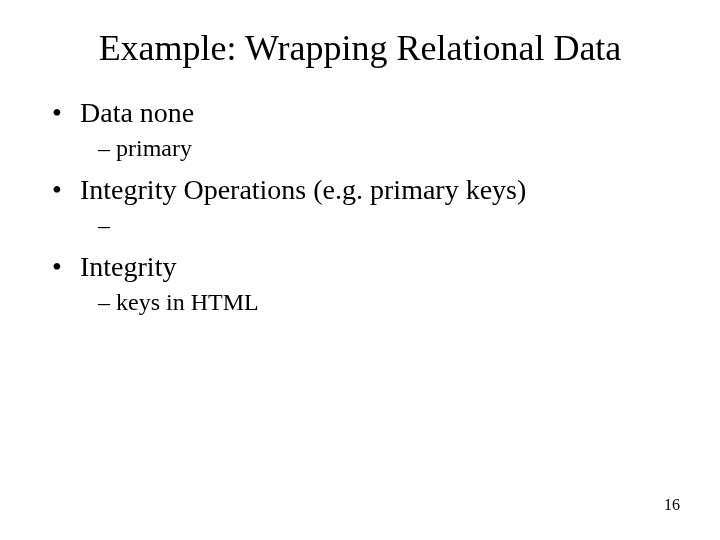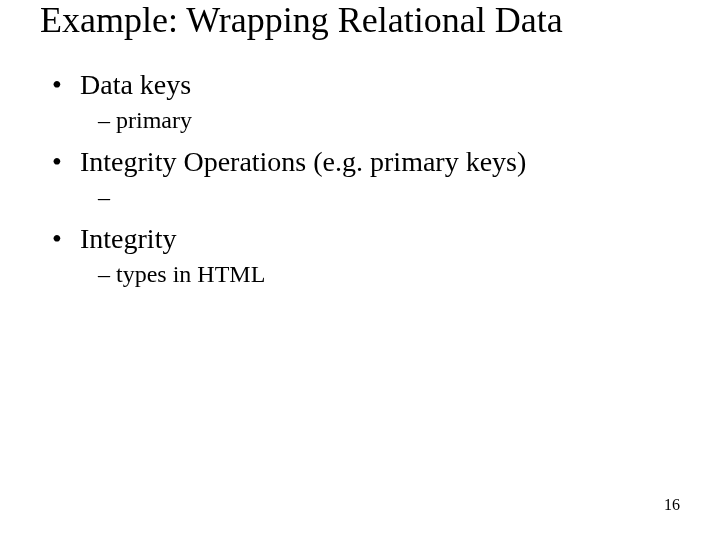--- a/index.html
+++ b/index.html
@@ -12,23 +12,24 @@
     color: #000;
     position: relative;
   }
   .slide {
     width: 720px;
     height: 540px;
     position: relative;
     box-sizing: border-box;
   }
   .title {
-    text-align: left;
+    text-align: center;
     font-size: 36px;
     line-height: 1.15;
+    padding-top: 28px;
     padding-left: 40px;
     padding-right: 40px;
   }
   .body {
     padding-left: 52px;
     padding-right: 40px;
     padding-top: 16px;
   }
   .l1 {
     font-size: 28px;
@@ -62,41 +63,41 @@
 <div class="slide">
 
   <div class="title">
     <span>Example: Wrapping Relational Data</span><br>
   </div>
 
   <div class="body">
 
     <div class="l1">
       <span class="bullet">•</span>
-      <span>Data keys</span>
+      <span>Data none</span>
     </div>
     <div class="l2">
       <span class="dash">–</span>
       <span>primary</span>
     </div>
 
     <div class="l1">
       <span class="bullet">•</span>
       <span>Integrity Operations (e.g. primary keys)</span>
     </div>
     <div class="l2">
       <span class="dash">–</span>
     </div>
 
     <div class="l1">
       <span class="bullet">•</span>
       <span>Integrity</span>
     </div>
     <div class="l2">
       <span class="dash">–</span>
-      <span>types in HTML</span>
+      <span>keys in HTML</span>
     </div>
 
   </div>
 
   <div class="page-number">16</div>
 
 </div>
 
 </body></html>

